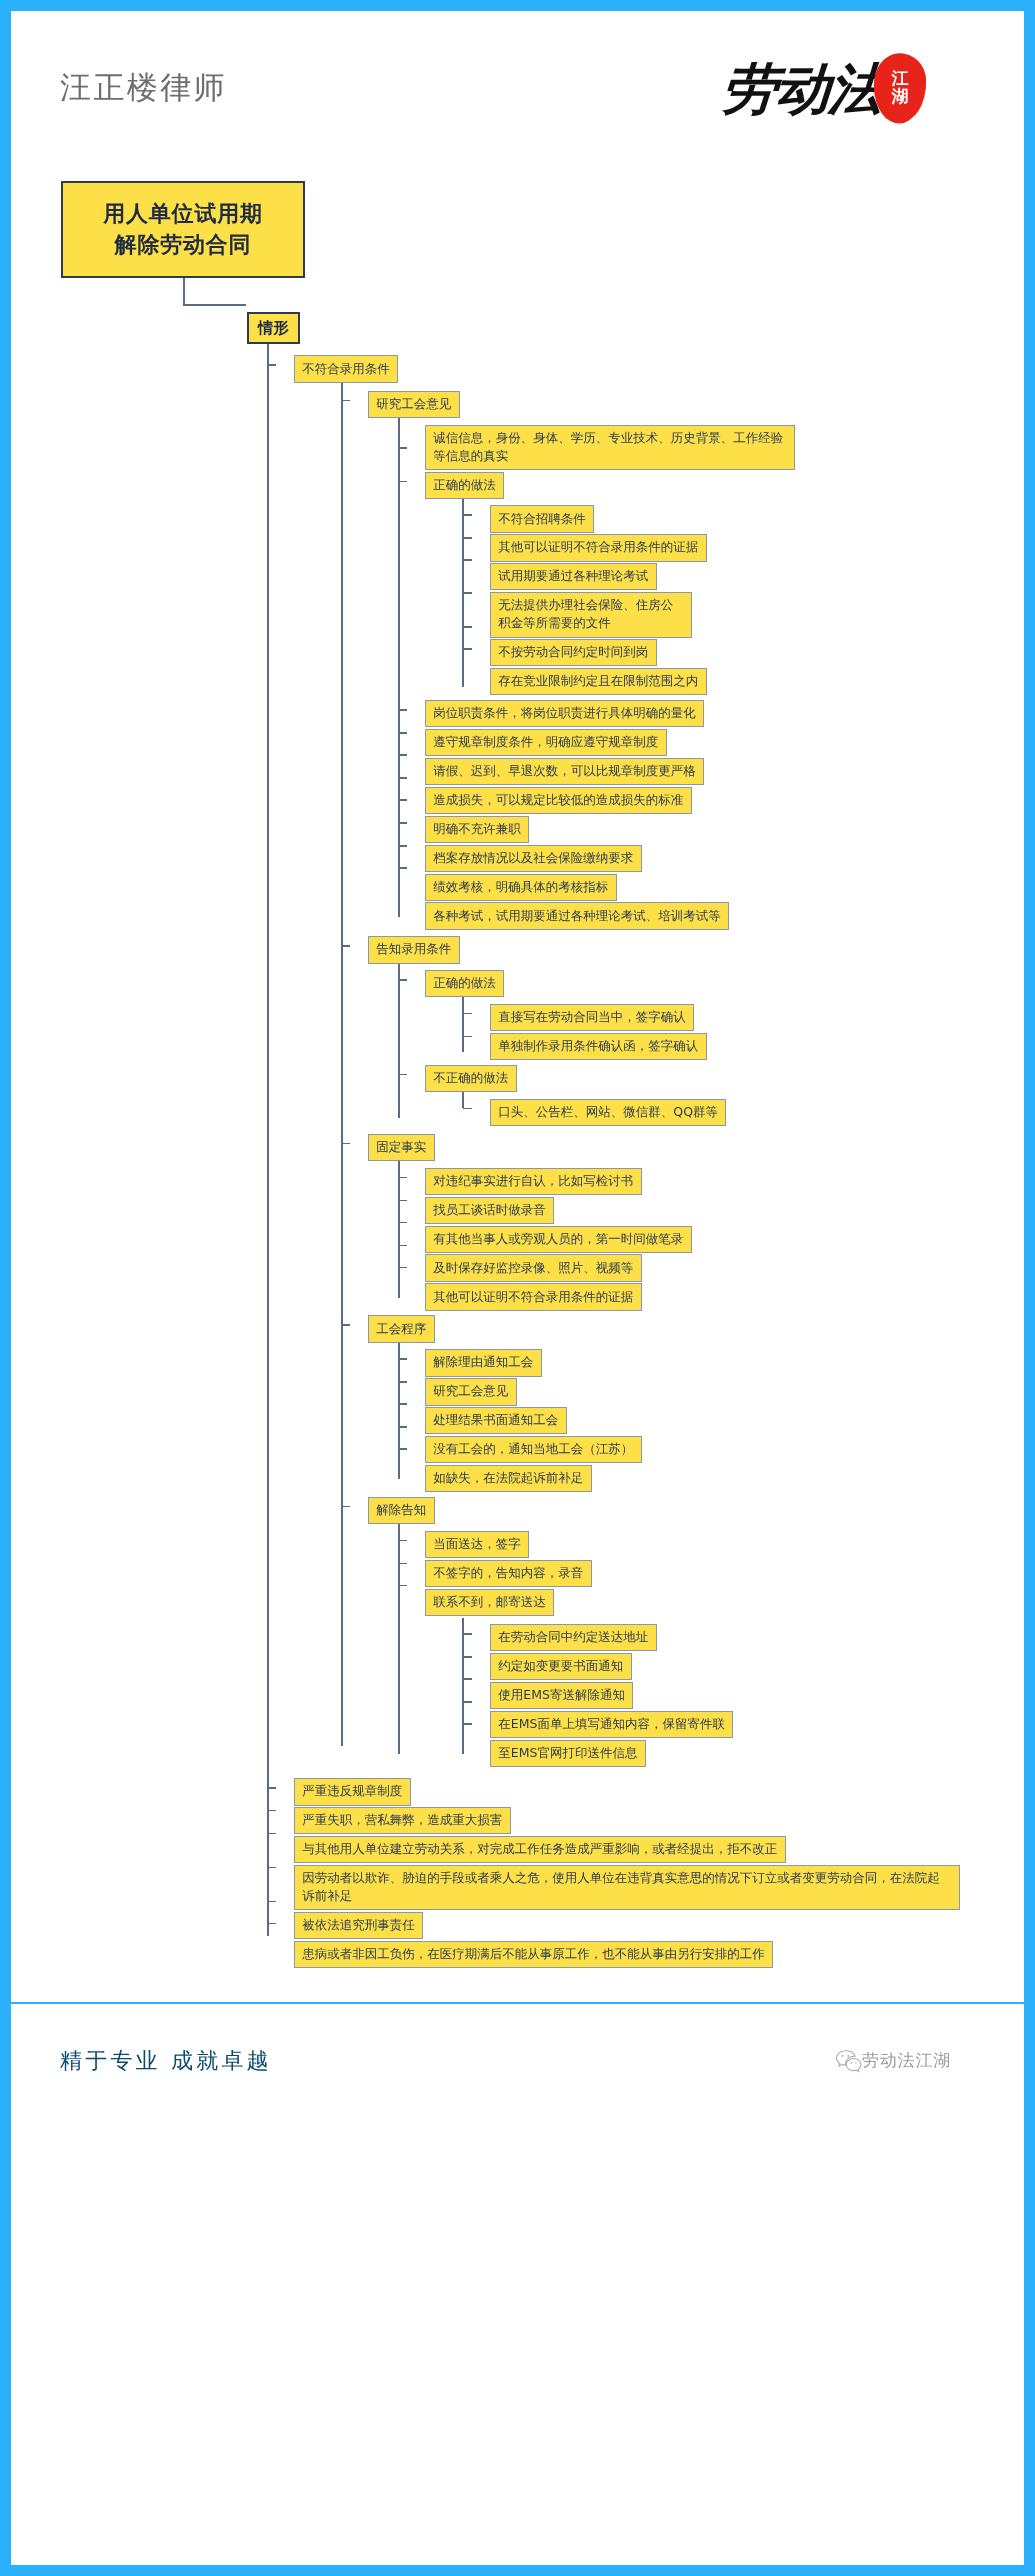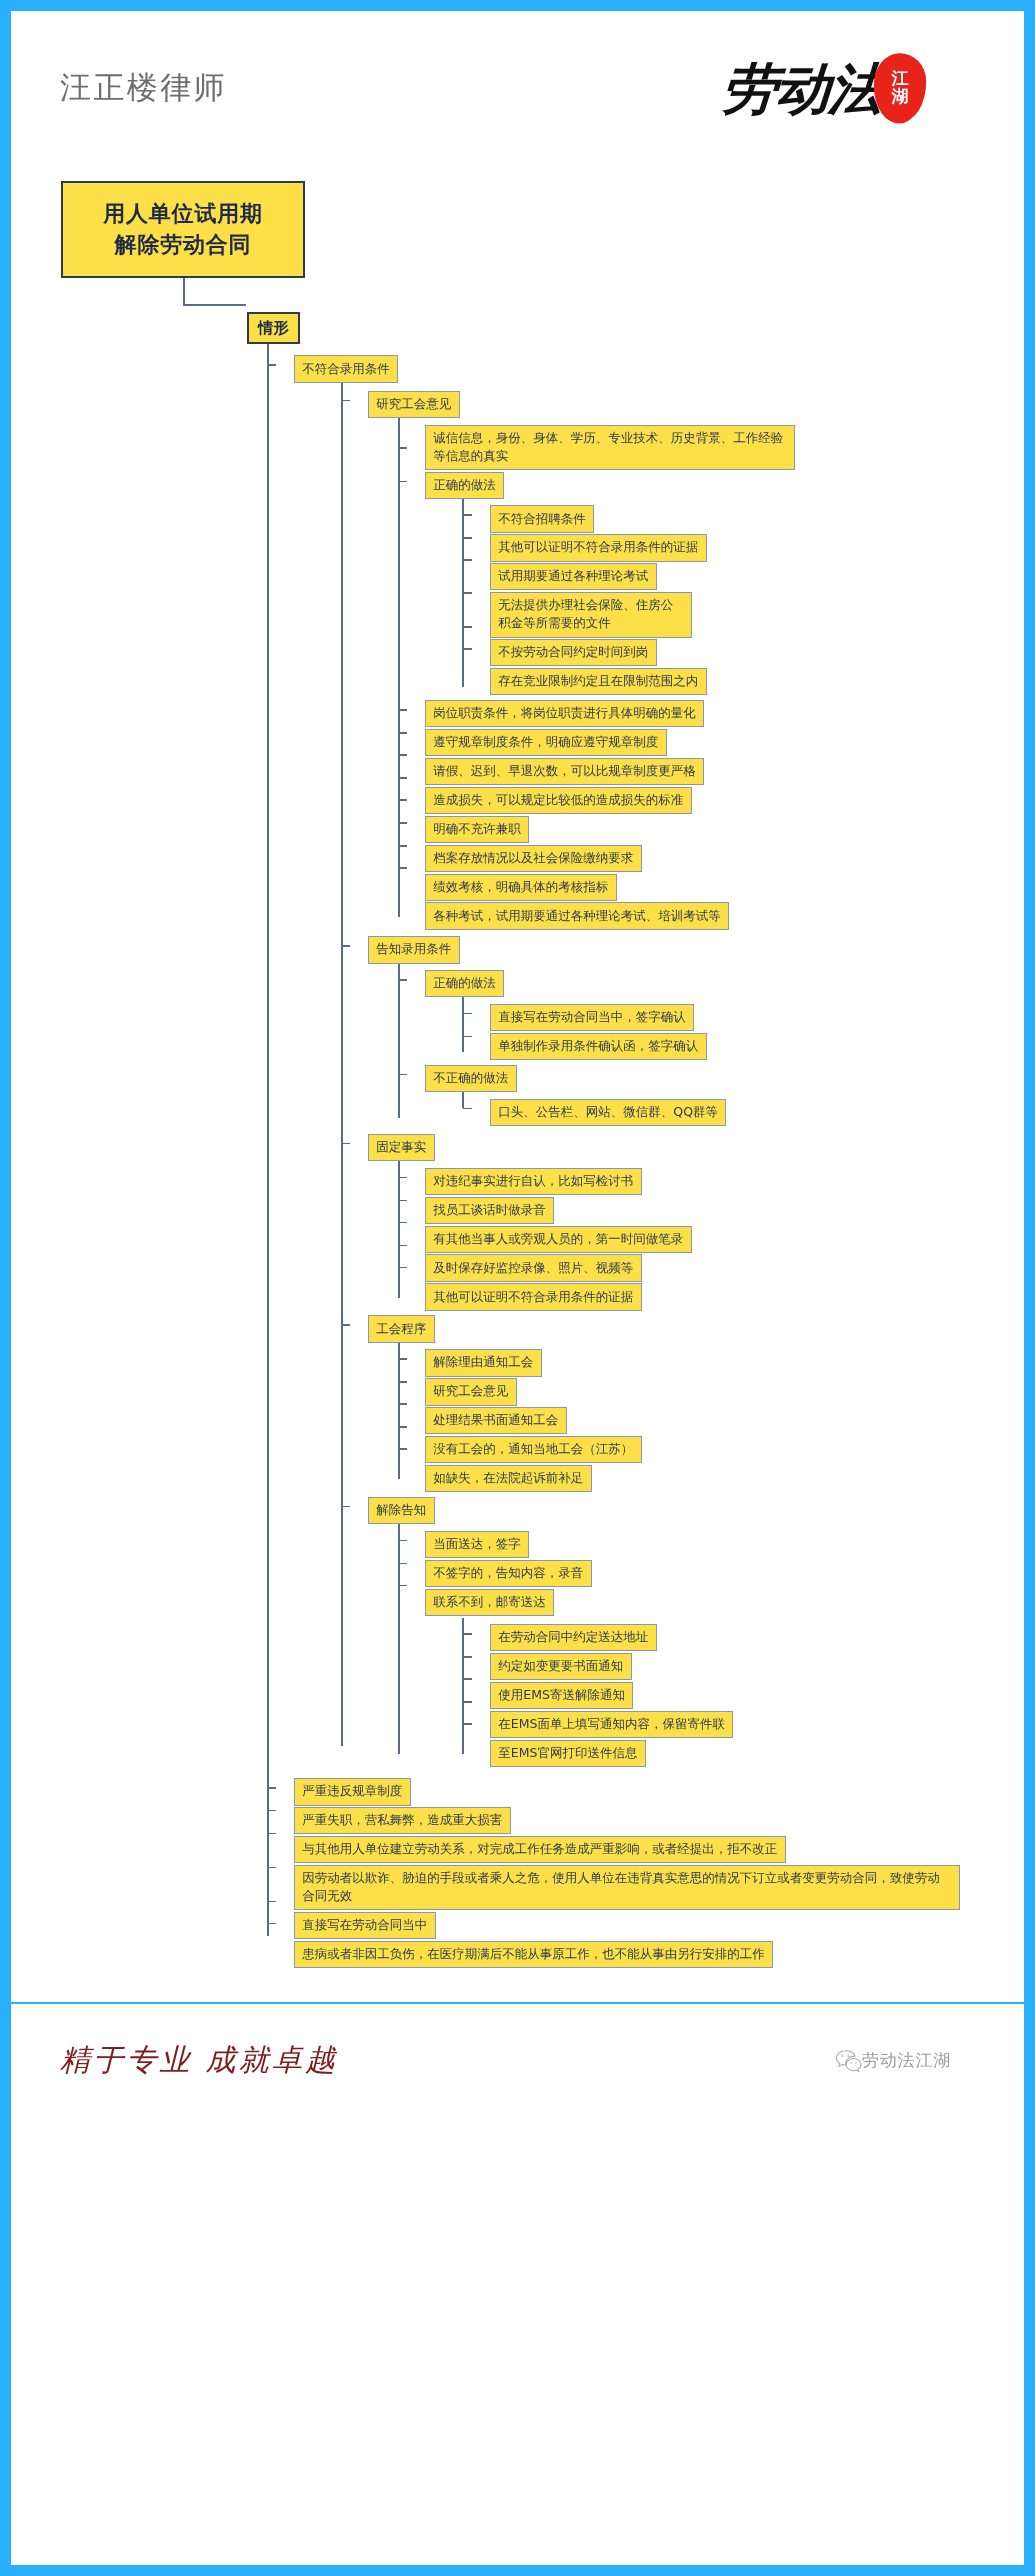--- a/index.html
+++ b/index.html
@@ -151,25 +151,24 @@
   .footer{
     position:relative;
     height:97px;
     padding:0 49px;
     display:flex;
     align-items:center;
     justify-content:space-between;
     margin-top:8px;
   }
   .slogan{
-    font-size:30px;
-    color:#7f1d1d;
+    font-size:22px;
+    color:#0c4a6e;
     letter-spacing:3.2px;
     white-space:nowrap;
-    font-style:italic;
   }
   .wx{
     display:flex;
     align-items:center;
     color:#9a9a9a;
     font-size:17px;
     letter-spacing:0.8px;
     margin-right:24px;
   }
   .wx-icon{width:27.5px;height:24px;flex:0 0 auto;}
@@ -398,24 +397,24 @@
         <div class="elbow" style="left:-27.5px;top:18.6px;"></div>
         <div class="node box">严重违反规章制度</div>
 
         <div class="elbow" style="left:-27.5px;top:41px;"></div>
         <div class="node box">严重失职，营私舞弊，造成重大损害</div>
 
         <div class="elbow" style="left:-27.5px;top:64px;"></div>
         <div class="node box">与其他用人单位建立劳动关系，对完成工作任务造成严重影响，或者经提出，拒不改正</div>
 
         <div class="elbow" style="left:-27.5px;top:98px;"></div>
-        <div class="node box" style="width:666px;">因劳动者以欺诈、胁迫的手段或者乘人之危，使用人单位在违背真实意思的情况下订立或者变更劳动合同，致使劳动合同无效</div>
+        <div class="node box" style="width:666px;">因劳动者以欺诈、胁迫的手段或者乘人之危，使用人单位在违背真实意思的情况下订立或者变更劳动合同，在法院起诉前补足</div>
 
         <div class="elbow" style="left:-27.5px;top:132px;"></div>
-        <div class="node box">直接写在劳动合同当中</div>
+        <div class="node box">被依法追究刑事责任</div>
 
         <div class="elbow" style="left:-27.5px;top:154px;"></div>
         <div class="node box">患病或者非因工负伤，在医疗期满后不能从事原工作，也不能从事由另行安排的工作</div>
       </div>
     </div>
 
   </div>
 
   <div class="divider-line"></div>
   <div class="footer">

